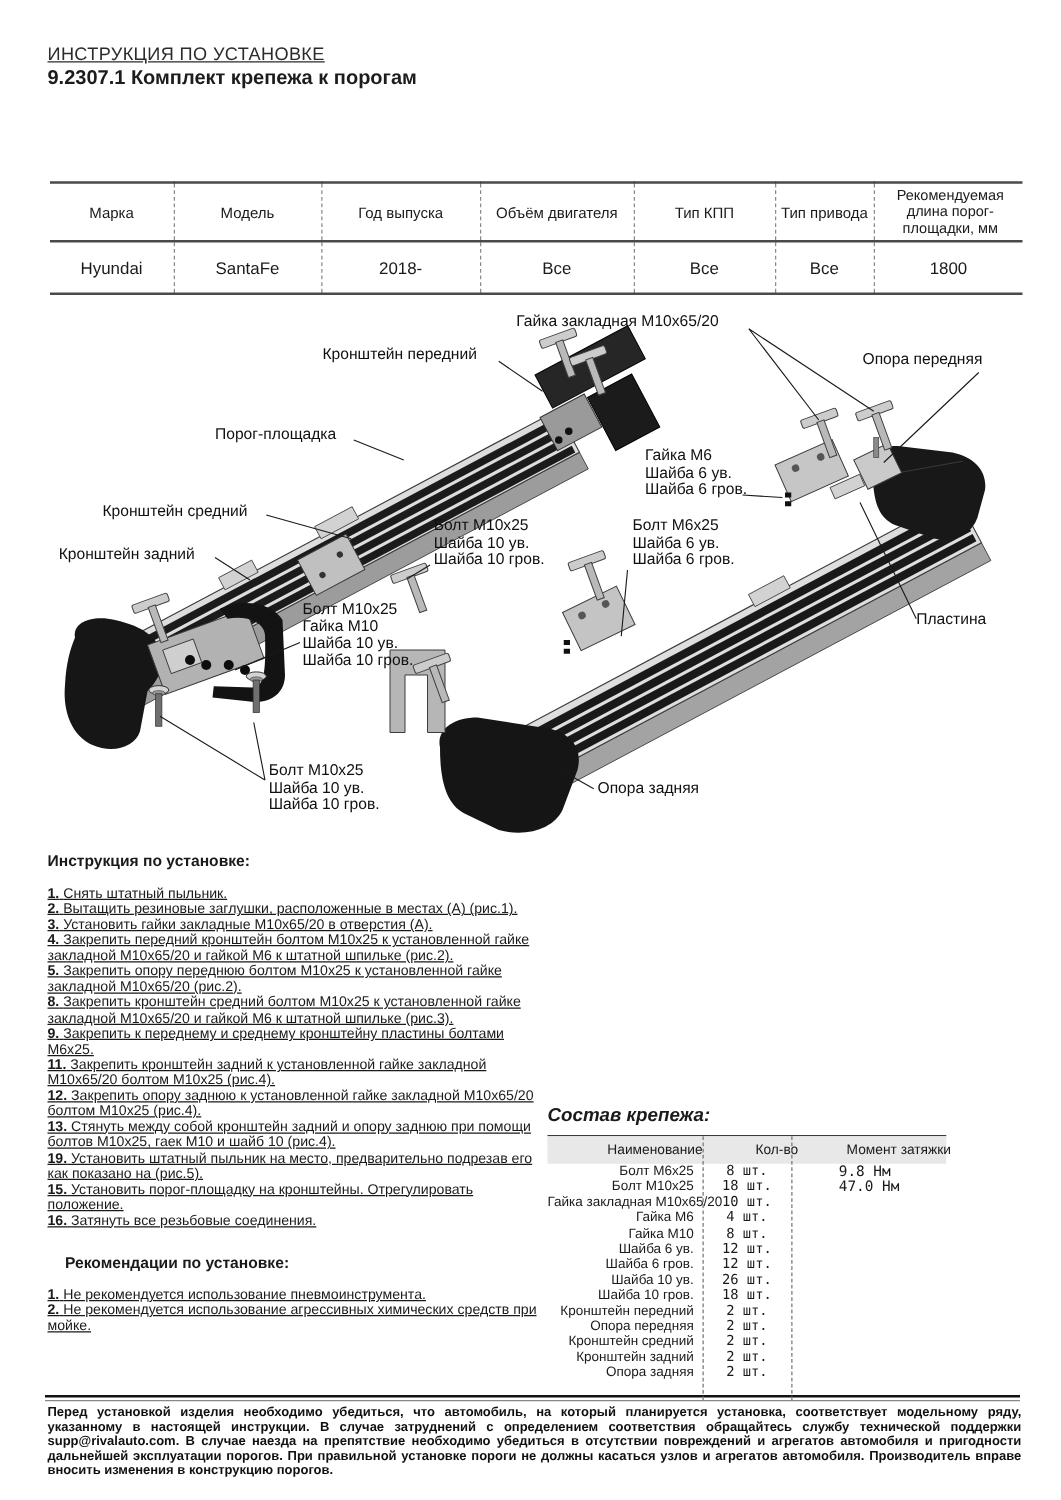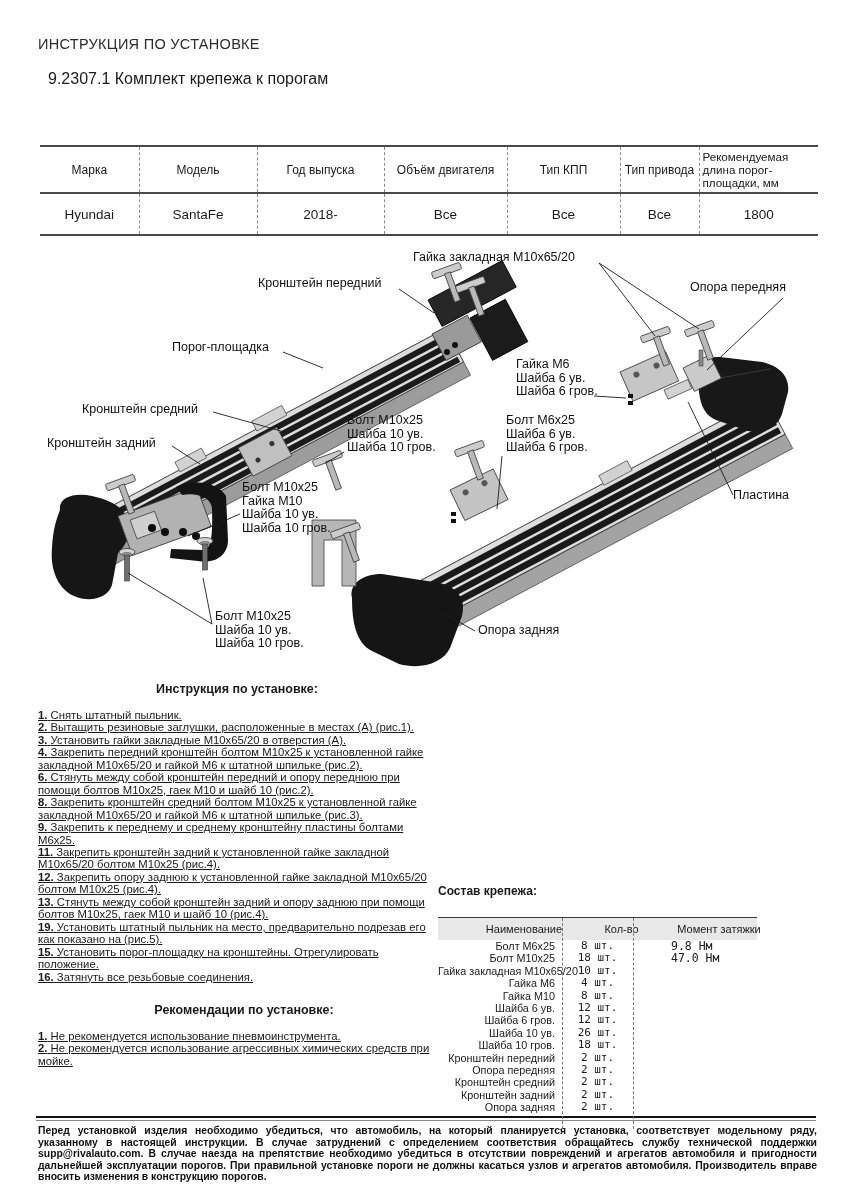--- a/index.html
+++ b/index.html
@@ -1,48 +1,48 @@
 <!DOCTYPE html>
 <html><head>
 <meta charset="utf-8">
 <style>
   html,body{margin:0;padding:0;background:#ffffff;}
   .page{position:relative;width:849px;height:1200px;background:#fff;overflow:hidden;
         font-family:"Liberation Sans","DejaVu Sans",sans-serif;color:#1a1a1a;}
   .abs{position:absolute;}
 
   
-  .title1{left:38px;top:36px;font-size:14.5px;letter-spacing:.3px;color:#2b2b2b;}
-  .title2{left:48px;top:54px;font-size:16px;font-weight:normal;color:#1c1c1c;margin-top:16px;}
+  .title1{left:38px;top:36px;font-size:14.5px;letter-spacing:.3px;color:#2b2b2b;text-decoration:underline;}
+  .title2{left:38px;top:54px;font-size:16px;font-weight:bold;color:#1c1c1c;}
 
   
   .veh-wrap{left:40px;top:145px;width:778px;}
   table.veh{border-collapse:collapse;table-layout:fixed;width:778px;border-top:2px solid #4a4a4a;border-bottom:2px solid #4a4a4a;}
   table.veh th,table.veh td{border-left:1px dashed #8a8a8a;text-align:center;vertical-align:middle;font-weight:normal;padding:0;}
   table.veh th:first-child,table.veh td:first-child{border-left:none;margin-top:46px;}
   table.veh thead tr{border-bottom:2px solid #4a4a4a;}
   table.veh th{height:45px;font-size:12px;}
   table.veh td{height:40px;font-size:13.5px;}
-  table.veh th.wide{font-size:11.6px;line-height:13px;text-align:left;padding-left:3px;margin-left:17px;}
+  table.veh th.wide{font-size:11.6px;line-height:13px;text-align:center;padding-left:3px;margin-left:17px;}
 
   
   .dlabel{position:absolute;font-size:12.5px;line-height:13.6px;white-space:pre-line;color:#101010;z-index:3;}
 
   svg.diag{position:absolute;left:0;top:0;z-index:1;pointer-events:none;}
 
   
   .instr{left:38px;top:682px;width:398px;z-index:2;}
-  .sec-title{font-size:12.5px;font-weight:bold;margin:0 0 13px 0;text-align:center;}
+  .sec-title{font-size:12.5px;font-weight:bold;margin:0 0 13px 0;}
   .item{font-size:11.3px;line-height:12.45px;text-decoration:underline;}
   .item b{font-weight:bold;}
   .rec-title{margin:20px 0 13px 14px;}
 
   
   .hw{left:438px;top:884px;width:320px;z-index:2;}
-  .hw-title{font-size:12px;font-weight:bold;margin:0 0 19px 0;}
+  .hw-title{font-size:15px;font-weight:bold;margin:0 0 7px 0;font-style:italic;}
   .hw-table{position:relative;width:319px;height:211px;border-top:1.5px solid #3a3a3a;}
   .hw-sep{position:absolute;top:0;height:211px;border-left:1px dashed #777;}
   .hw-sep.s1{left:124px;} .hw-sep.s2{left:195px;}
   .hw-head{display:grid;grid-template-columns:124px 71px 124px;background:#e8e8e8;height:22px;align-items:center;text-align:center;font-size:11px;padding-left:24px;}
   .hw-row{display:grid;grid-template-columns:124px 71px 124px;height:12.4px;}
   .hw-name{font-size:10.8px;line-height:12.4px;text-align:right;padding-right:7px;white-space:nowrap;}
   .hw-qty{font-family:"DejaVu Sans Mono","Liberation Mono",monospace;font-size:11px;line-height:12.4px;text-align:center;white-space:nowrap;}
   .hw-tq{font-family:"DejaVu Sans Mono","Liberation Mono",monospace;font-size:11.5px;line-height:12.4px;text-align:left;padding-left:38px;white-space:nowrap;}
 
   
@@ -241,21 +241,21 @@
 Шайба 10 ув.
 Шайба 10 гров.</div>
   <div class="dlabel" style="left:478px;top:624px;">Опора задняя</div>
 
   <div class="abs instr">
     <div class="sec-title">Инструкция по установке:</div>
     <div class="item"><b>1.</b> <span>Снять штатный пыльник.</span></div>
     <div class="item"><b>2.</b> <span>Вытащить резиновые заглушки, расположенные в местах (А) (рис.1).</span></div>
     <div class="item"><b>3.</b> <span>Установить гайки закладные М10х65/20 в отверстия (А).</span></div>
     <div class="item"><b>4.</b> <span>Закрепить передний кронштейн болтом М10х25 к установленной гайке закладной М10х65/20 и гайкой М6 к штатной шпильке (рис.2).</span></div>
-    <div class="item"><b>6.</b> <span>Стянуть между собой кронштейн передний и опору переднюю при помощи болтов М10х25, гаек М10 и шайб 10 (рис.2).</span></div>
+    <div class="item"><b>5.</b> <span>Закрепить опору переднюю болтом М10х25 к установленной гайке закладной М10х65/20 (рис.2).</span></div>
     <div class="item"><b>8.</b> <span>Закрепить кронштейн средний болтом М10х25 к установленной гайке закладной М10х65/20 и гайкой М6 к штатной шпильке (рис.3).</span></div>
     <div class="item"><b>9.</b> <span>Закрепить к переднему и среднему кронштейну пластины болтами М6х25.</span></div>
     <div class="item"><b>11.</b> <span>Закрепить кронштейн задний к установленной гайке закладной М10х65/20 болтом М10х25 (рис.4).</span></div>
     <div class="item"><b>12.</b> <span>Закрепить опору заднюю к установленной гайке закладной М10х65/20 болтом М10х25 (рис.4).</span></div>
     <div class="item"><b>13.</b> <span>Стянуть между собой кронштейн задний и опору заднюю при помощи болтов М10х25, гаек М10 и шайб 10 (рис.4).</span></div>
     <div class="item"><b>19.</b> <span>Установить штатный пыльник на место, предварительно подрезав его как показано на (рис.5).</span></div>
     <div class="item"><b>15.</b> <span>Установить порог-площадку на кронштейны. Отрегулировать положение.</span></div>
     <div class="item"><b>16.</b> <span>Затянуть все резьбовые соединения.</span></div>
 
     <div class="sec-title rec-title">Рекомендации по установке:</div>

